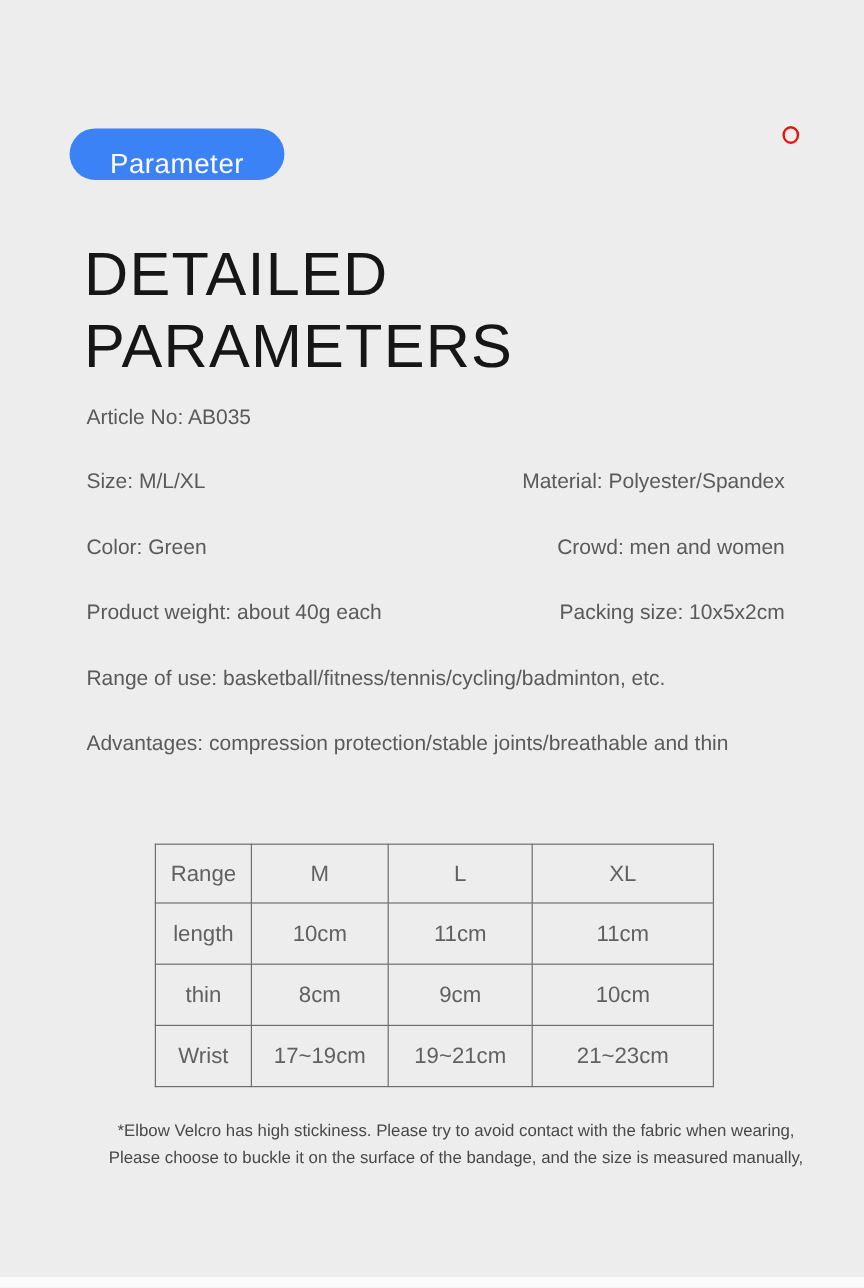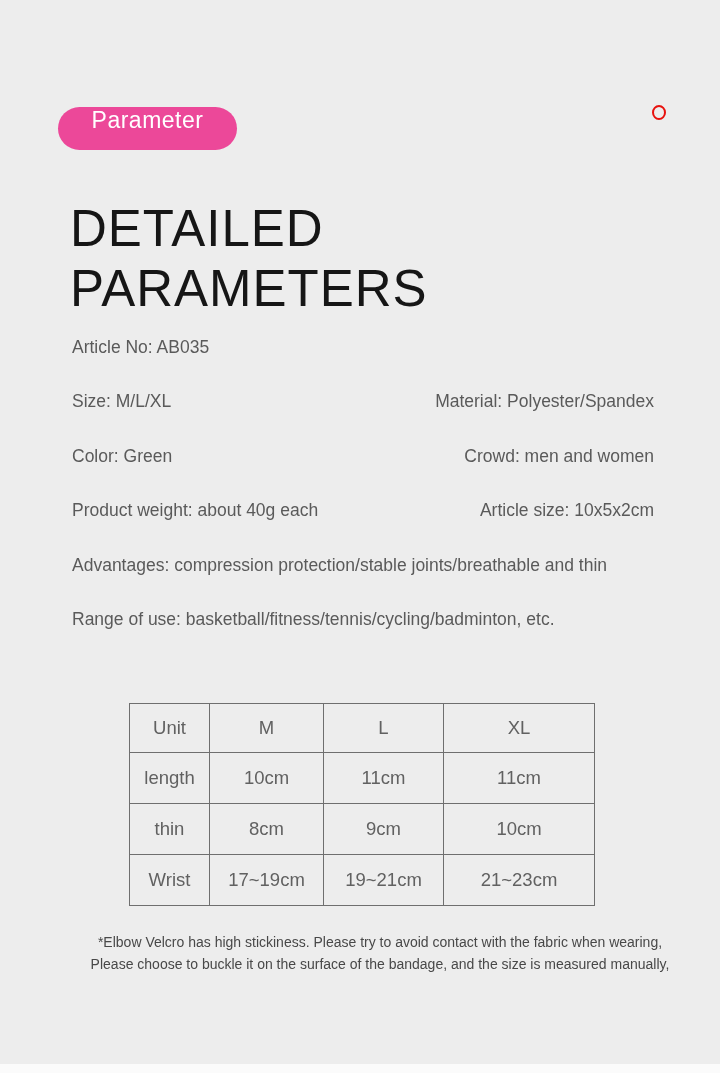--- a/index.html
+++ b/index.html
@@ -16,23 +16,23 @@
   }
 
   
   .badge {
     position: absolute;
     left: 58px;
     top: 107px;
     width: 179px;
     height: 43px;
     border-radius: 22px;
-    background: #ec4899;
+    background: #3b82f6;
     display: flex;
-    align-items: flex-start;
+    align-items: flex-end;
     justify-content: center;
   }
   .badge span {
     color: #ffffff;
     font-size: 23px;
     letter-spacing: 0.5px;
   }
 
   
   .red-ring {
@@ -140,34 +140,34 @@
   <div class="spec-row">
     <span>Size: M/L/XL</span>
     <span>Material: Polyester/Spandex</span>
   </div>
   <div class="spec-row">
     <span>Color: Green</span>
     <span>Crowd: men and women</span>
   </div>
   <div class="spec-row">
     <span>Product weight: about 40g each</span>
-    <span>Article size: 10x5x2cm</span>
+    <span>Packing size: 10x5x2cm</span>
+  </div>
+  <div class="spec-row">
+    <span>Range of use: basketball/fitness/tennis/cycling/badminton, etc.</span>
   </div>
   <div class="spec-row">
     <span>Advantages: compression protection/stable joints/breathable and thin</span>
-  </div>
-  <div class="spec-row">
-    <span>Range of use: basketball/fitness/tennis/cycling/badminton, etc.</span>
   </div>
 </div>
 
 <table class="size-table">
   <tbody>
       <tr>
-    <td>Unit</td>
+    <td>Range</td>
     <td>M</td>
     <td>L</td>
     <td>XL</td>
   </tr>
   <tr>
     <td>length</td>
     <td>10cm</td>
     <td>11cm</td>
     <td>11cm</td>
   </tr>

